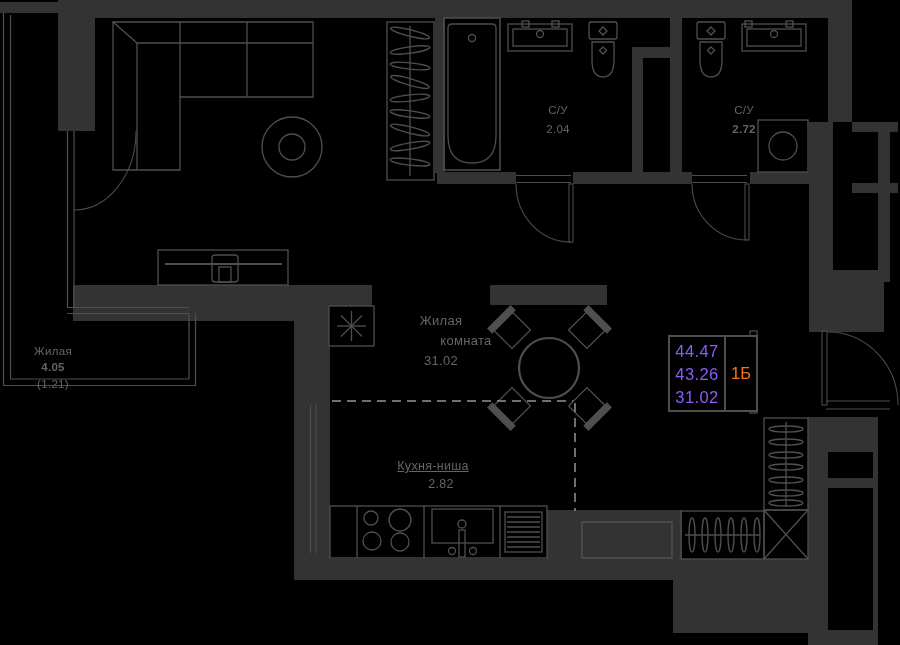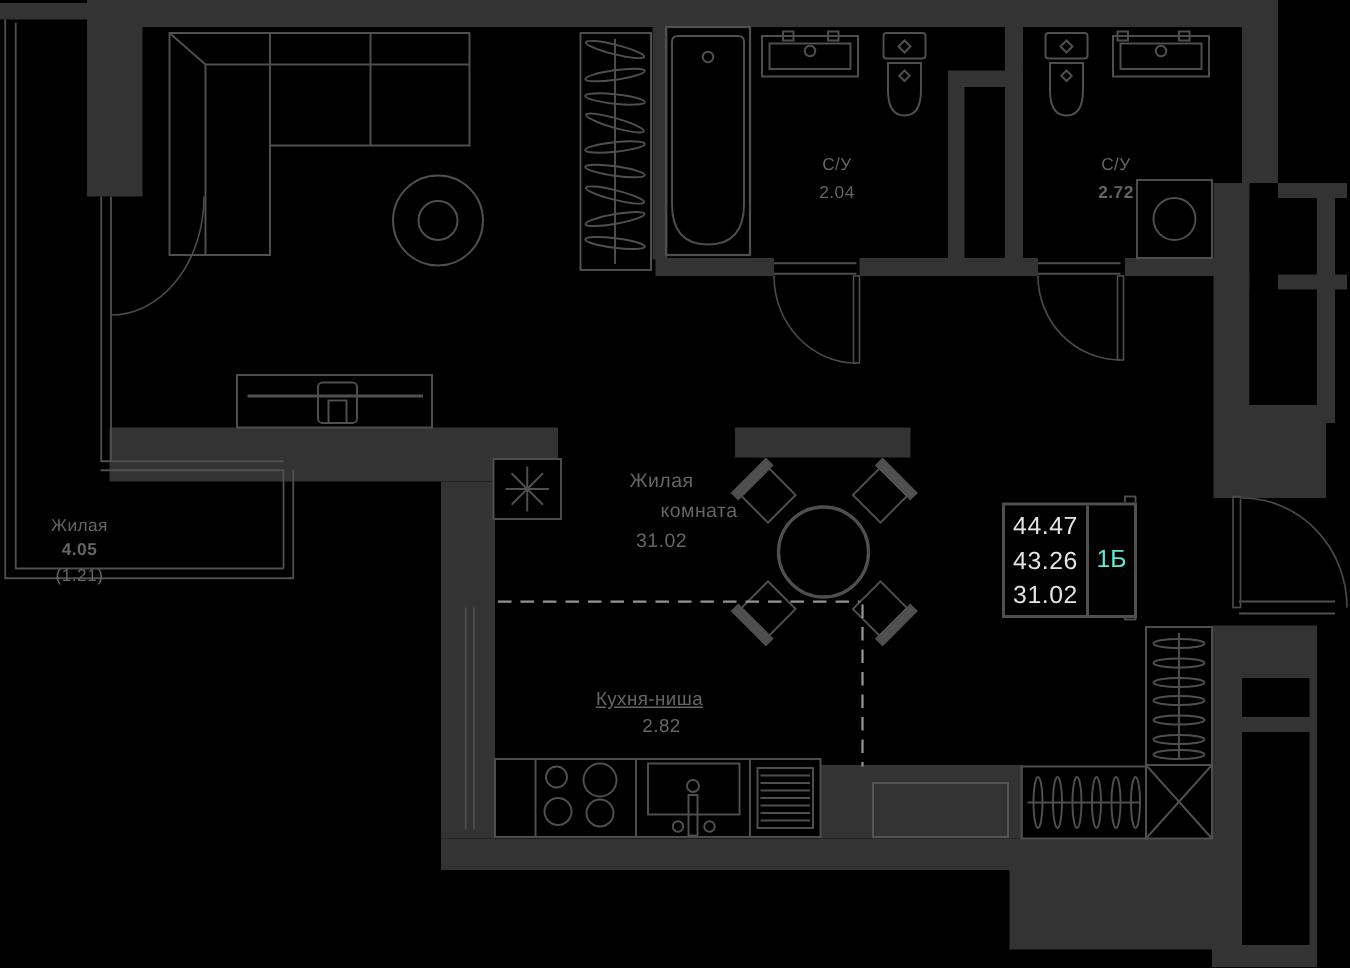--- a/index.html
+++ b/index.html
@@ -7,23 +7,23 @@
           font-family:"Liberation Sans",sans-serif;}
   #plan-svg{position:absolute;left:0;top:0;}
   .lbl{position:absolute;transform:translate(-50%,-50%);color:#656565;
        font:400 13px "Liberation Sans",sans-serif;letter-spacing:.3px;white-space:nowrap;margin-top:18px;}
   .lbl.small{font-size:11.5px;}
   .lbl.mid{font-size:12.5px;}
   #info-box{position:absolute;left:668px;top:335px;width:86px;height:73px;
             border:2px solid #4f4f4f;display:flex;background:#000;}
   #info-left{flex:1;display:flex;flex-direction:column;align-items:center;justify-content:center;
              gap:1px;border-right:2px solid #4f4f4f;}
-  #info-left div{color:#e5e5e5;font-size:16.5px;line-height:22px;letter-spacing:.4px;}
+  #info-left div{color:#8b5cf6;font-size:16.5px;line-height:22px;letter-spacing:.4px;}
   #info-right{width:30px;display:flex;align-items:center;justify-content:center;
-              color:#5eead4;font-size:16.5px;}
+              color:#f97316;font-size:16.5px;}
 </style>
 </head>
 <body>
 
 <div id="canvas">
 <svg id="plan-svg" width="900" height="645" viewBox="0 0 900 645">
 
   <g fill="#333333" stroke="none">
     <rect x="0" y="2" width="58" height="11"></rect>
     <rect x="58" y="0" width="794" height="18"></rect>

